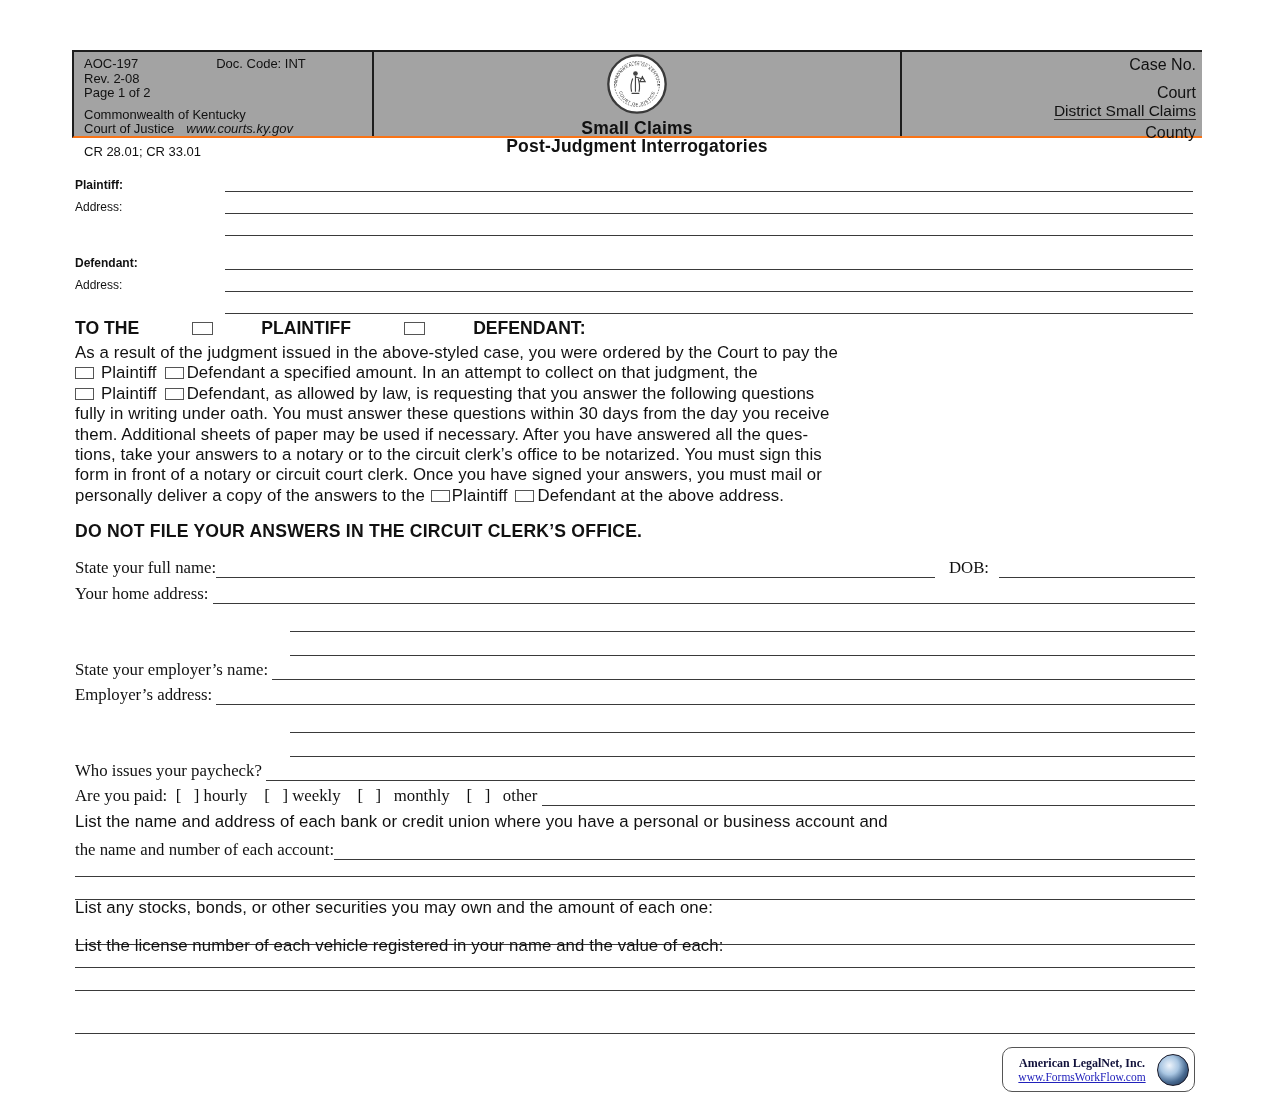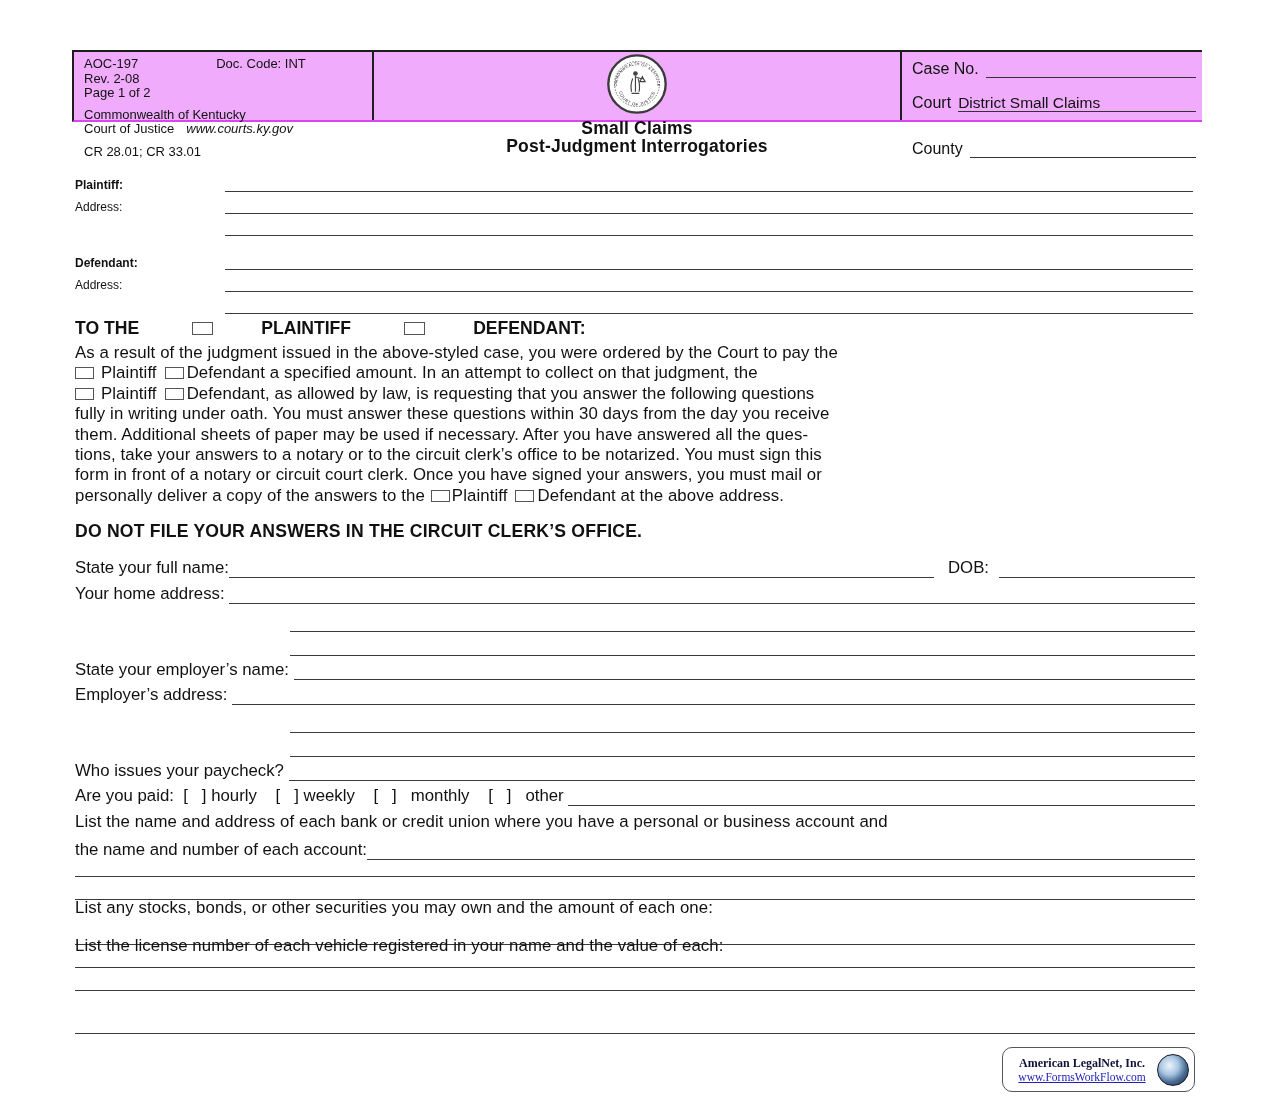--- a/index.html
+++ b/index.html
@@ -5,36 +5,36 @@
   html,body{margin:0;padding:0;}
   body{
     width:1275px;height:1100px;background:#ffffff;position:relative;
     font-family:"Liberation Sans", sans-serif;color:#111;overflow:hidden;
     -webkit-font-smoothing:antialiased;
   }
   .abs{position:absolute;}
 
   
   #header{
-    left:72px;top:50px;width:1130px;height:72px;
-    border-top:2px solid #1d1d1d;border-bottom:2px solid #d946ef;border-left:2px solid #1d1d1d;
-    display:flex;box-sizing:border-box;background:#f0abfc;
+    left:72px;top:50px;width:1130px;height:88px;
+    border-top:2px solid #1d1d1d;border-bottom:2px solid #f97316;border-left:2px solid #1d1d1d;
+    display:flex;box-sizing:border-box;background:#a3a3a3;
   }
   .h-left{width:300px;border-right:2px solid #1d1d1d;box-sizing:border-box;
     padding:5px 10px;font-size:13px;line-height:14.5px;}
   .h-left .sp1{height:7px;} .h-left .sp2{height:8px;}
   .doc-code{margin-left:78px;}
   .site{font-style:italic;margin-left:12px;}
   .h-center{flex:1;border-right:2px solid #1d1d1d;box-sizing:border-box;
     text-align:center;padding-top:1px;}
   .seal{width:62px;height:62px;display:inline-block;}
   .title1,.title2{font-weight:bold;font-size:17.5px;line-height:18px;letter-spacing:0.2px;}
   .h-right{width:300px;box-sizing:border-box;padding:4px 6px 0 10px;font-size:16px;}
-  .hr-row{display:flex;align-items:flex-end;}
-  .hr-row.r1{height:22px;} .hr-row.r2{height:28px;margin-top:6px;} .hr-row.r3{height:26px;margin-top:20px;}
+  .hr-row{display:flex;align-items:flex-end;flex-direction:column;}
+  .hr-row.r1{height:22px;} .hr-row.r2{height:28px;margin-top:6px;} .hr-row.r3{height:26px;margin-top:12px;}
   .hr-lbl{white-space:pre;}
   .hr-line{flex:1;border-bottom:1.3px solid #333;margin-left:7px;text-align:center;
     font-size:15.5px;line-height:17px;height:100%;display:flex;align-items:flex-end;}
 
   
   .prow{position:absolute;left:75px;right:82px;height:22px;display:flex;align-items:flex-end;font-size:12px;}
   .plabel{width:150px;}
   .bold{font-weight:bold;}
   .pline{flex:1;border-bottom:1.3px solid #3a3a3a;height:100%;}
 
@@ -45,21 +45,21 @@
   #para{left:75px;top:343px;width:1124px;font-size:16.8px;line-height:20.4px;letter-spacing:0.1px;}
   .cbi{display:inline-block;width:19px;height:12px;border:1.5px solid #555;background:#fff;
     box-sizing:border-box;vertical-align:-1px;margin-right:7px;}
   .cbi.tight{margin-right:3px;margin-left:8px;}
   .cbi.mid{margin-left:6px;margin-right:2px;}
 
   #warn{left:75px;top:521px;font-size:17.6px;font-weight:bold;letter-spacing:0.2px;}
 
   
   .qrow{position:absolute;left:75px;right:80px;height:26px;display:flex;align-items:flex-end;font-size:16.8px;}
-  .qlbl{white-space:pre;}
+  .qlbl{white-space:pre;font-family:Liberation Serif, serif;}
   .qline{flex:1;border-bottom:1.3px solid #3a3a3a;height:100%;}
   .qline-fixed{width:196px;flex:none;border-bottom:1.3px solid #3a3a3a;height:100%;}
   .dob{margin:0 10px 0 14px;}
   .indent{left:290px;}
   .qtext{position:absolute;left:75px;font-size:16.8px;letter-spacing:0.1px;}
 
   
   #badge{left:1002px;top:1047px;width:193px;height:45px;border:1.5px solid #555;border-radius:10px;
     display:flex;align-items:center;padding:2px 5px 2px 8px;box-sizing:border-box;background:#fff;}
   .badge-text{flex:1;text-align:center;line-height:14px;}

